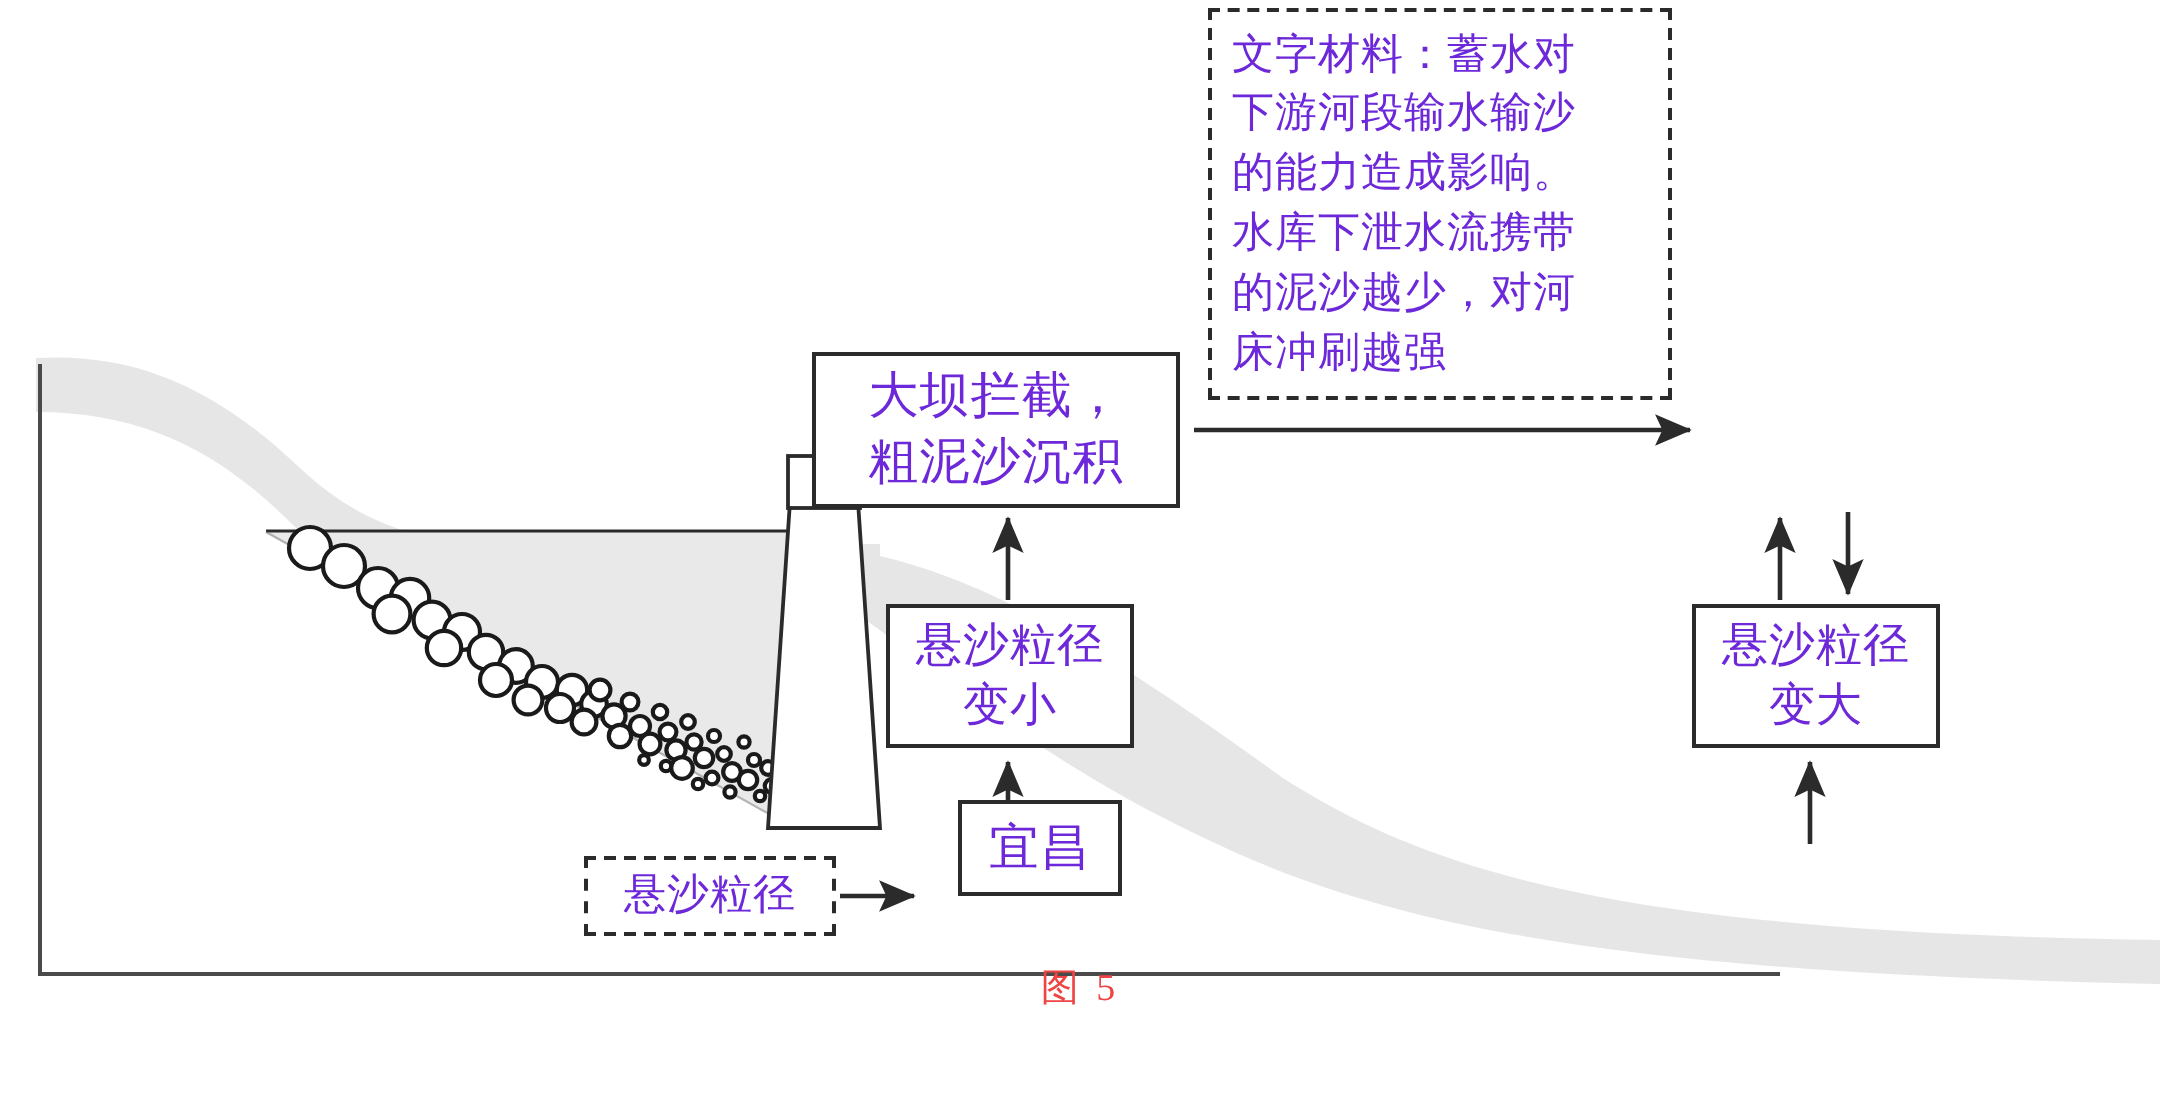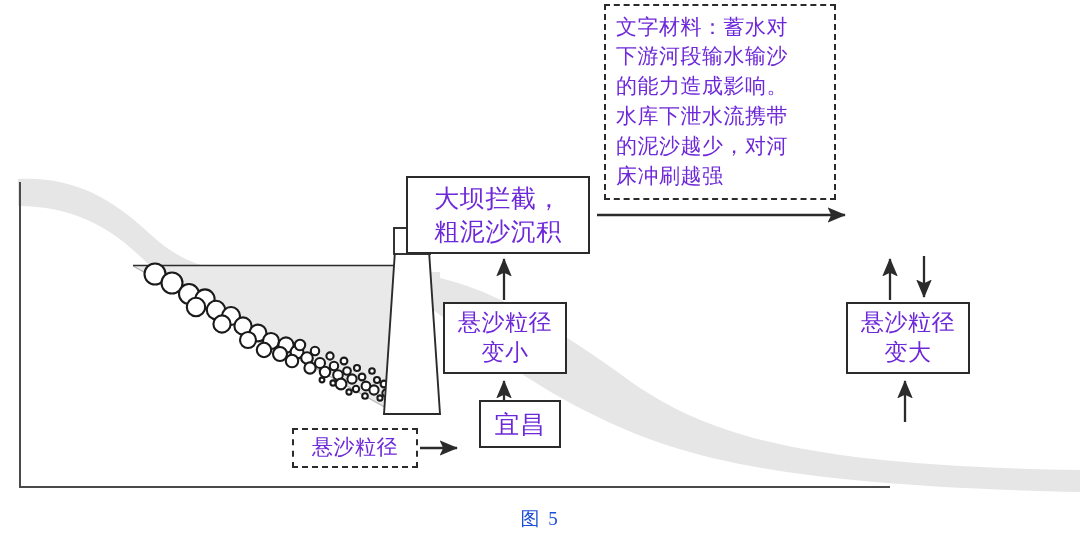--- a/index.html
+++ b/index.html
@@ -80,25 +80,25 @@
     font-size: 25px;
     margin-left: 17px;
   }
   #node-hankou {
     left: 864px; top: 424px; width: 82px; height: 48px;
     font-size: 25px;
   }
   #figure-caption {
     position: absolute;
     left: 0;
-    top: 506px;
+    top: 481px;
     width: 1080px;
     text-align: center;
     font-size: 19px;
-    color: #1d4ed8;
+    color: #ef4444;
     letter-spacing: 2px;
     z-index: 3;
   }
 </style>
 </head>
 <body>
 
 <div id="stage">
 
   <svg id="diagram-svg" viewBox="0 0 1080 550">

